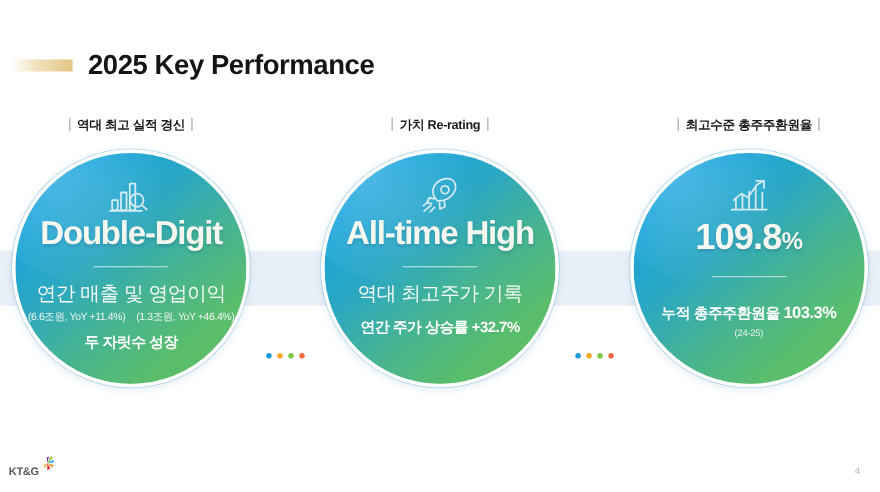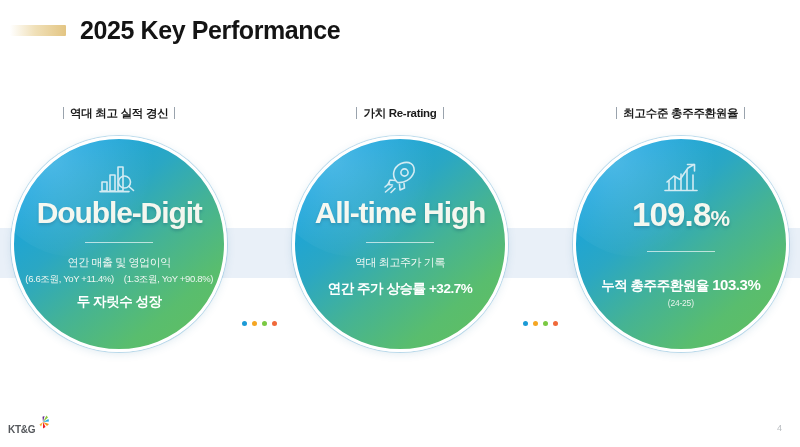--- a/index.html
+++ b/index.html
@@ -24,21 +24,21 @@
     width: 800px;
     height: 50px;
     background: #e9f0f8;
     z-index: 0;
   }
 
   
   .title-row {
     position: absolute;
     left: 0;
-    top: 16px;
+    top: 45px;
     display: flex;
     align-items: center;
     z-index: 4;
   }
   .title-bar {
     width: 56px;
     height: 11px;
     margin-left: 10px;
     margin-right: 14px;
     background: linear-gradient(90deg, #ffffff 0%, #f0e0b8 45%, #e3c583 100%);
@@ -166,21 +166,21 @@
 
   .divider {
     width: 68px;
     height: 1px;
     background: rgba(255,255,255,0.65);
     margin-top: 14px;
     margin-bottom: 13px;
   }
 
   .sub1 {
-    font-size: 11px;
+    font-size: 18px;
     color: #f2f8f4;
     letter-spacing: -0.4px;
     white-space: nowrap;
     line-height: 1.25;
   }
   .sub-paren {
     font-size: 9.5px;
     color: #eef6f1;
     letter-spacing: -0.35px;
     white-space: nowrap;
@@ -279,21 +279,21 @@
             <line x1="1" y1="29.6" x2="30" y2="29.6"></line>
             <circle cx="25.5" cy="20" r="6"></circle>
             <line x1="30" y1="24.5" x2="34.5" y2="28.5"></line>
           </svg>
         </div>
         <div class="headline">Double-Digit</div>
         <div class="divider"></div>
         <div class="sub1">연간 매출 및 영업이익</div>
         <div class="sub-paren">
           <span>(6.6조원, YoY +11.4%)</span>
-          <span>(1.3조원, YoY +90.8%)</span>
+          <span>(1.3조원, YoY +46.4%)</span>
         </div>
         <div class="sub2">두 자릿수 성장</div>
       </div>
     </div>
   </div>
 
   <div class="connector">
     <span class="dot" style="background:#1b9ad6"></span>
     <span class="dot" style="background:#f5a623"></span>
     <span class="dot" style="background:#7ac943"></span>

